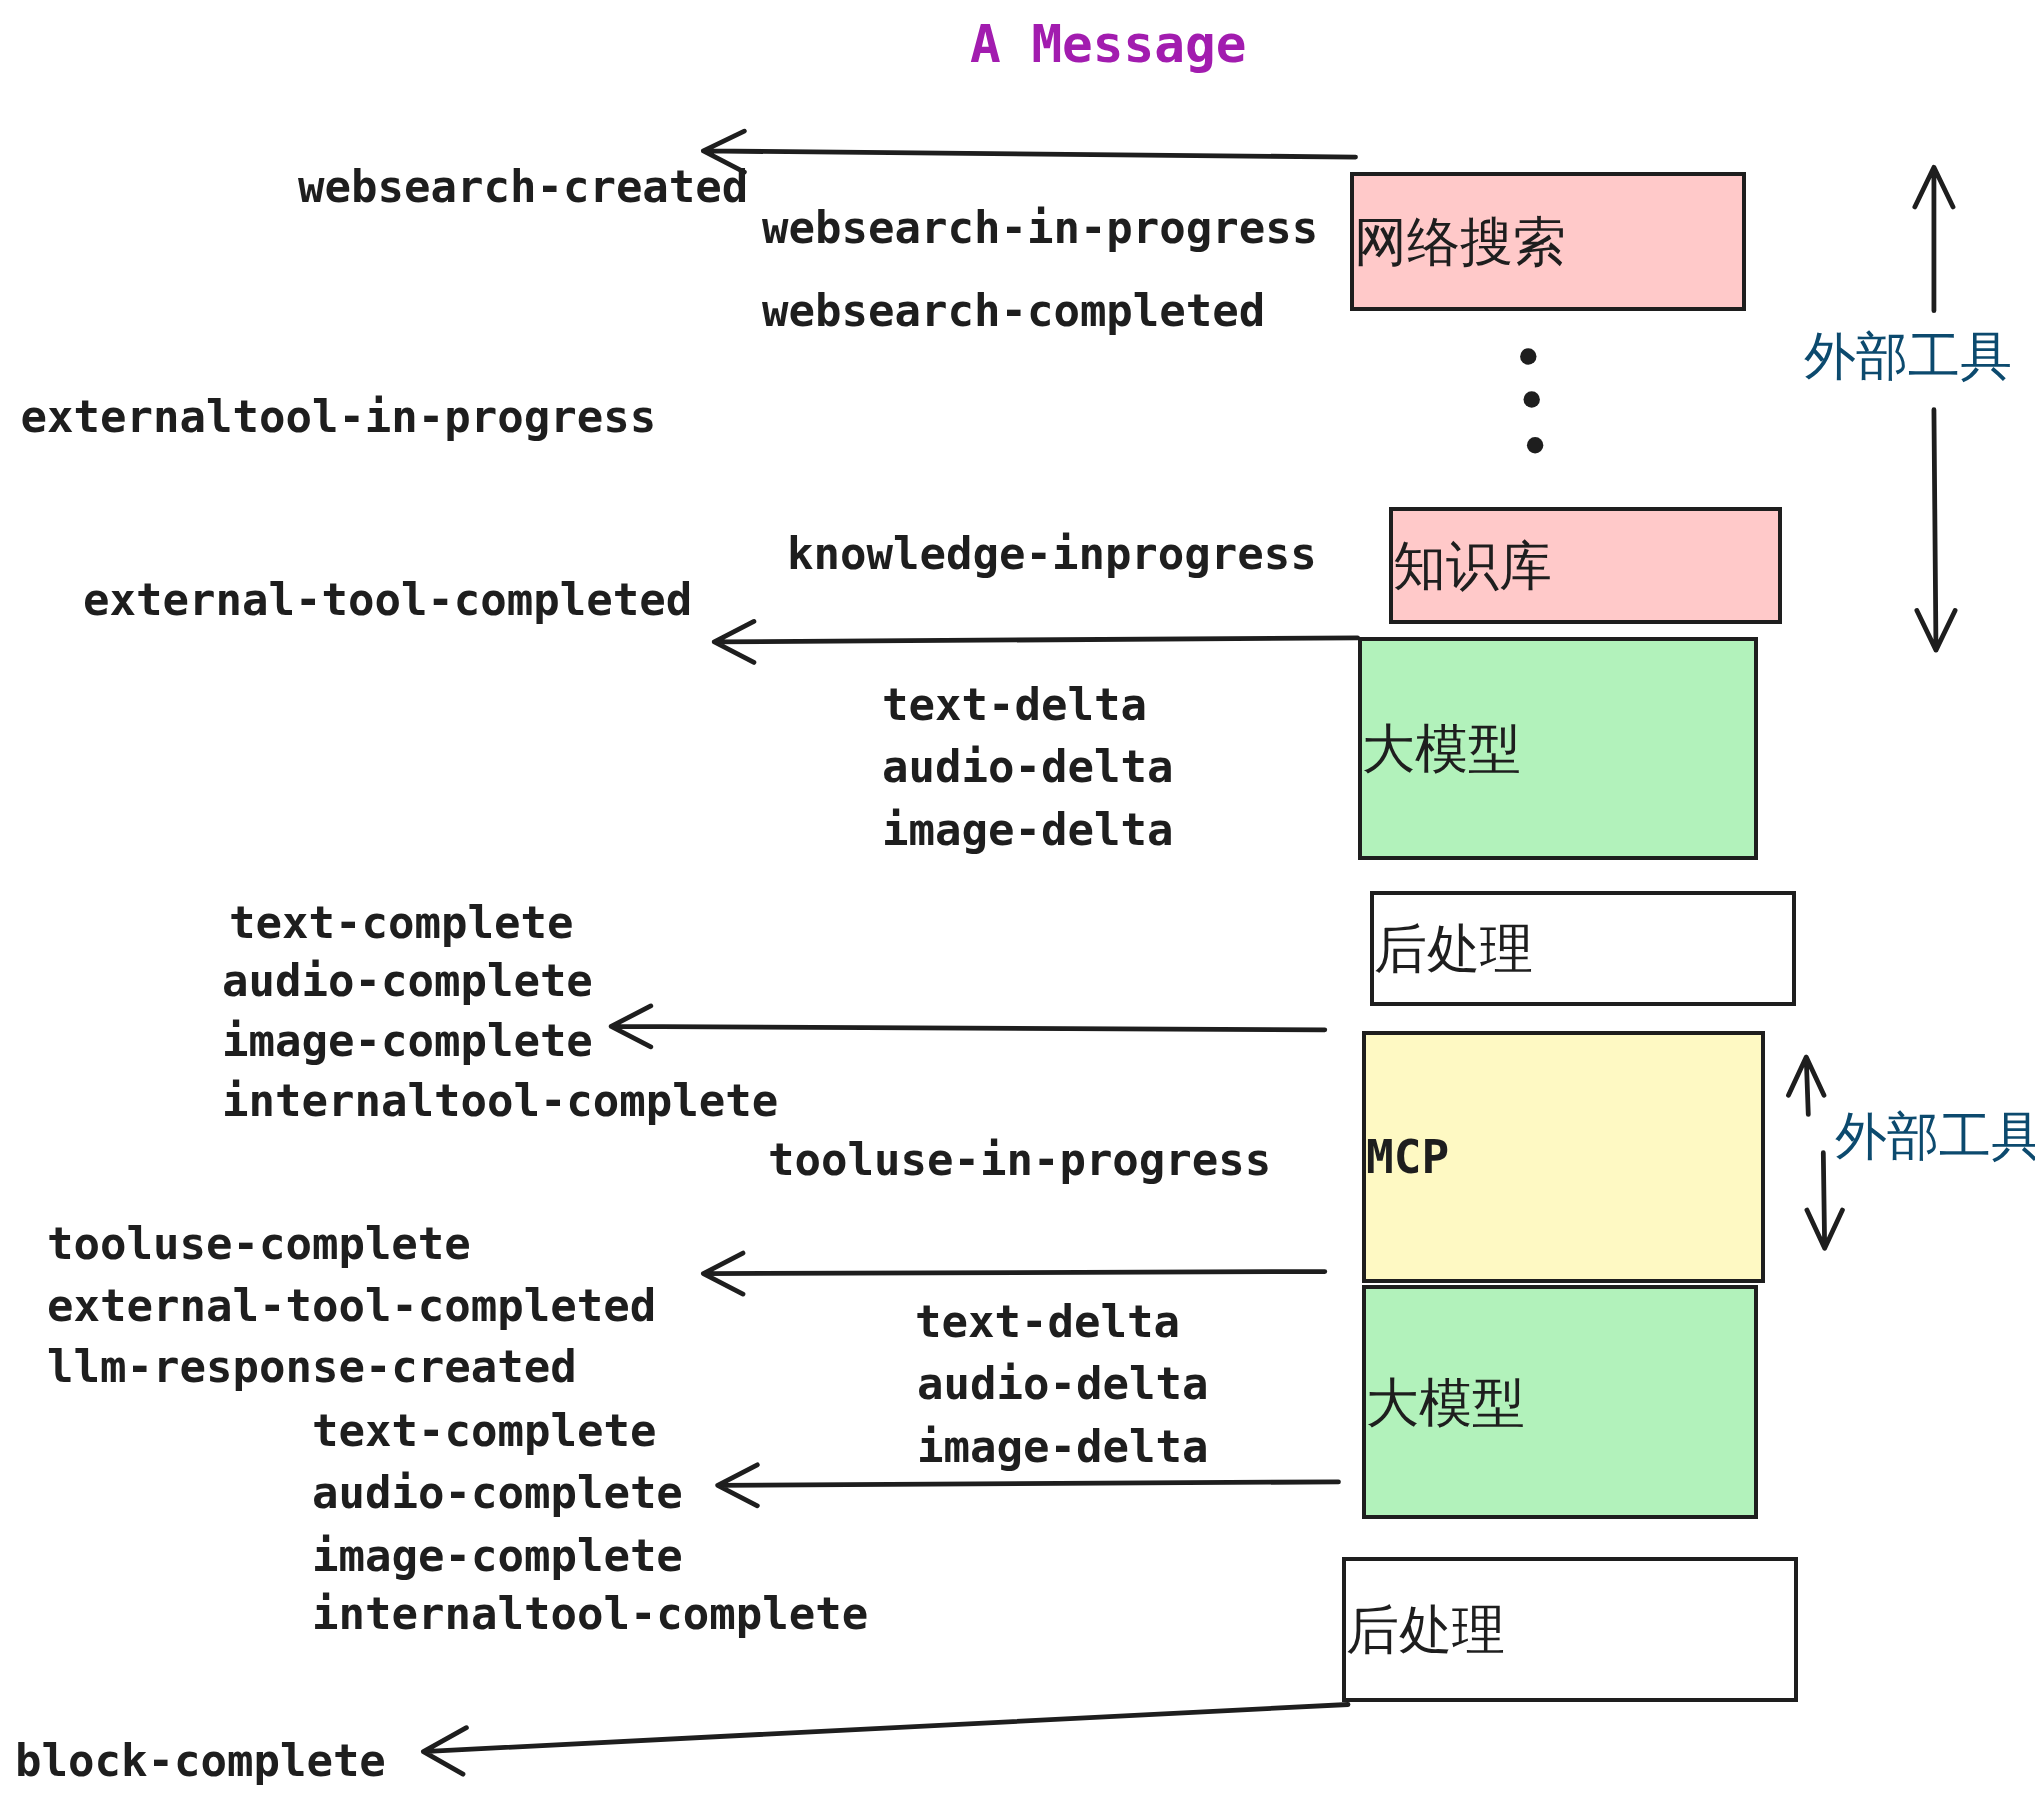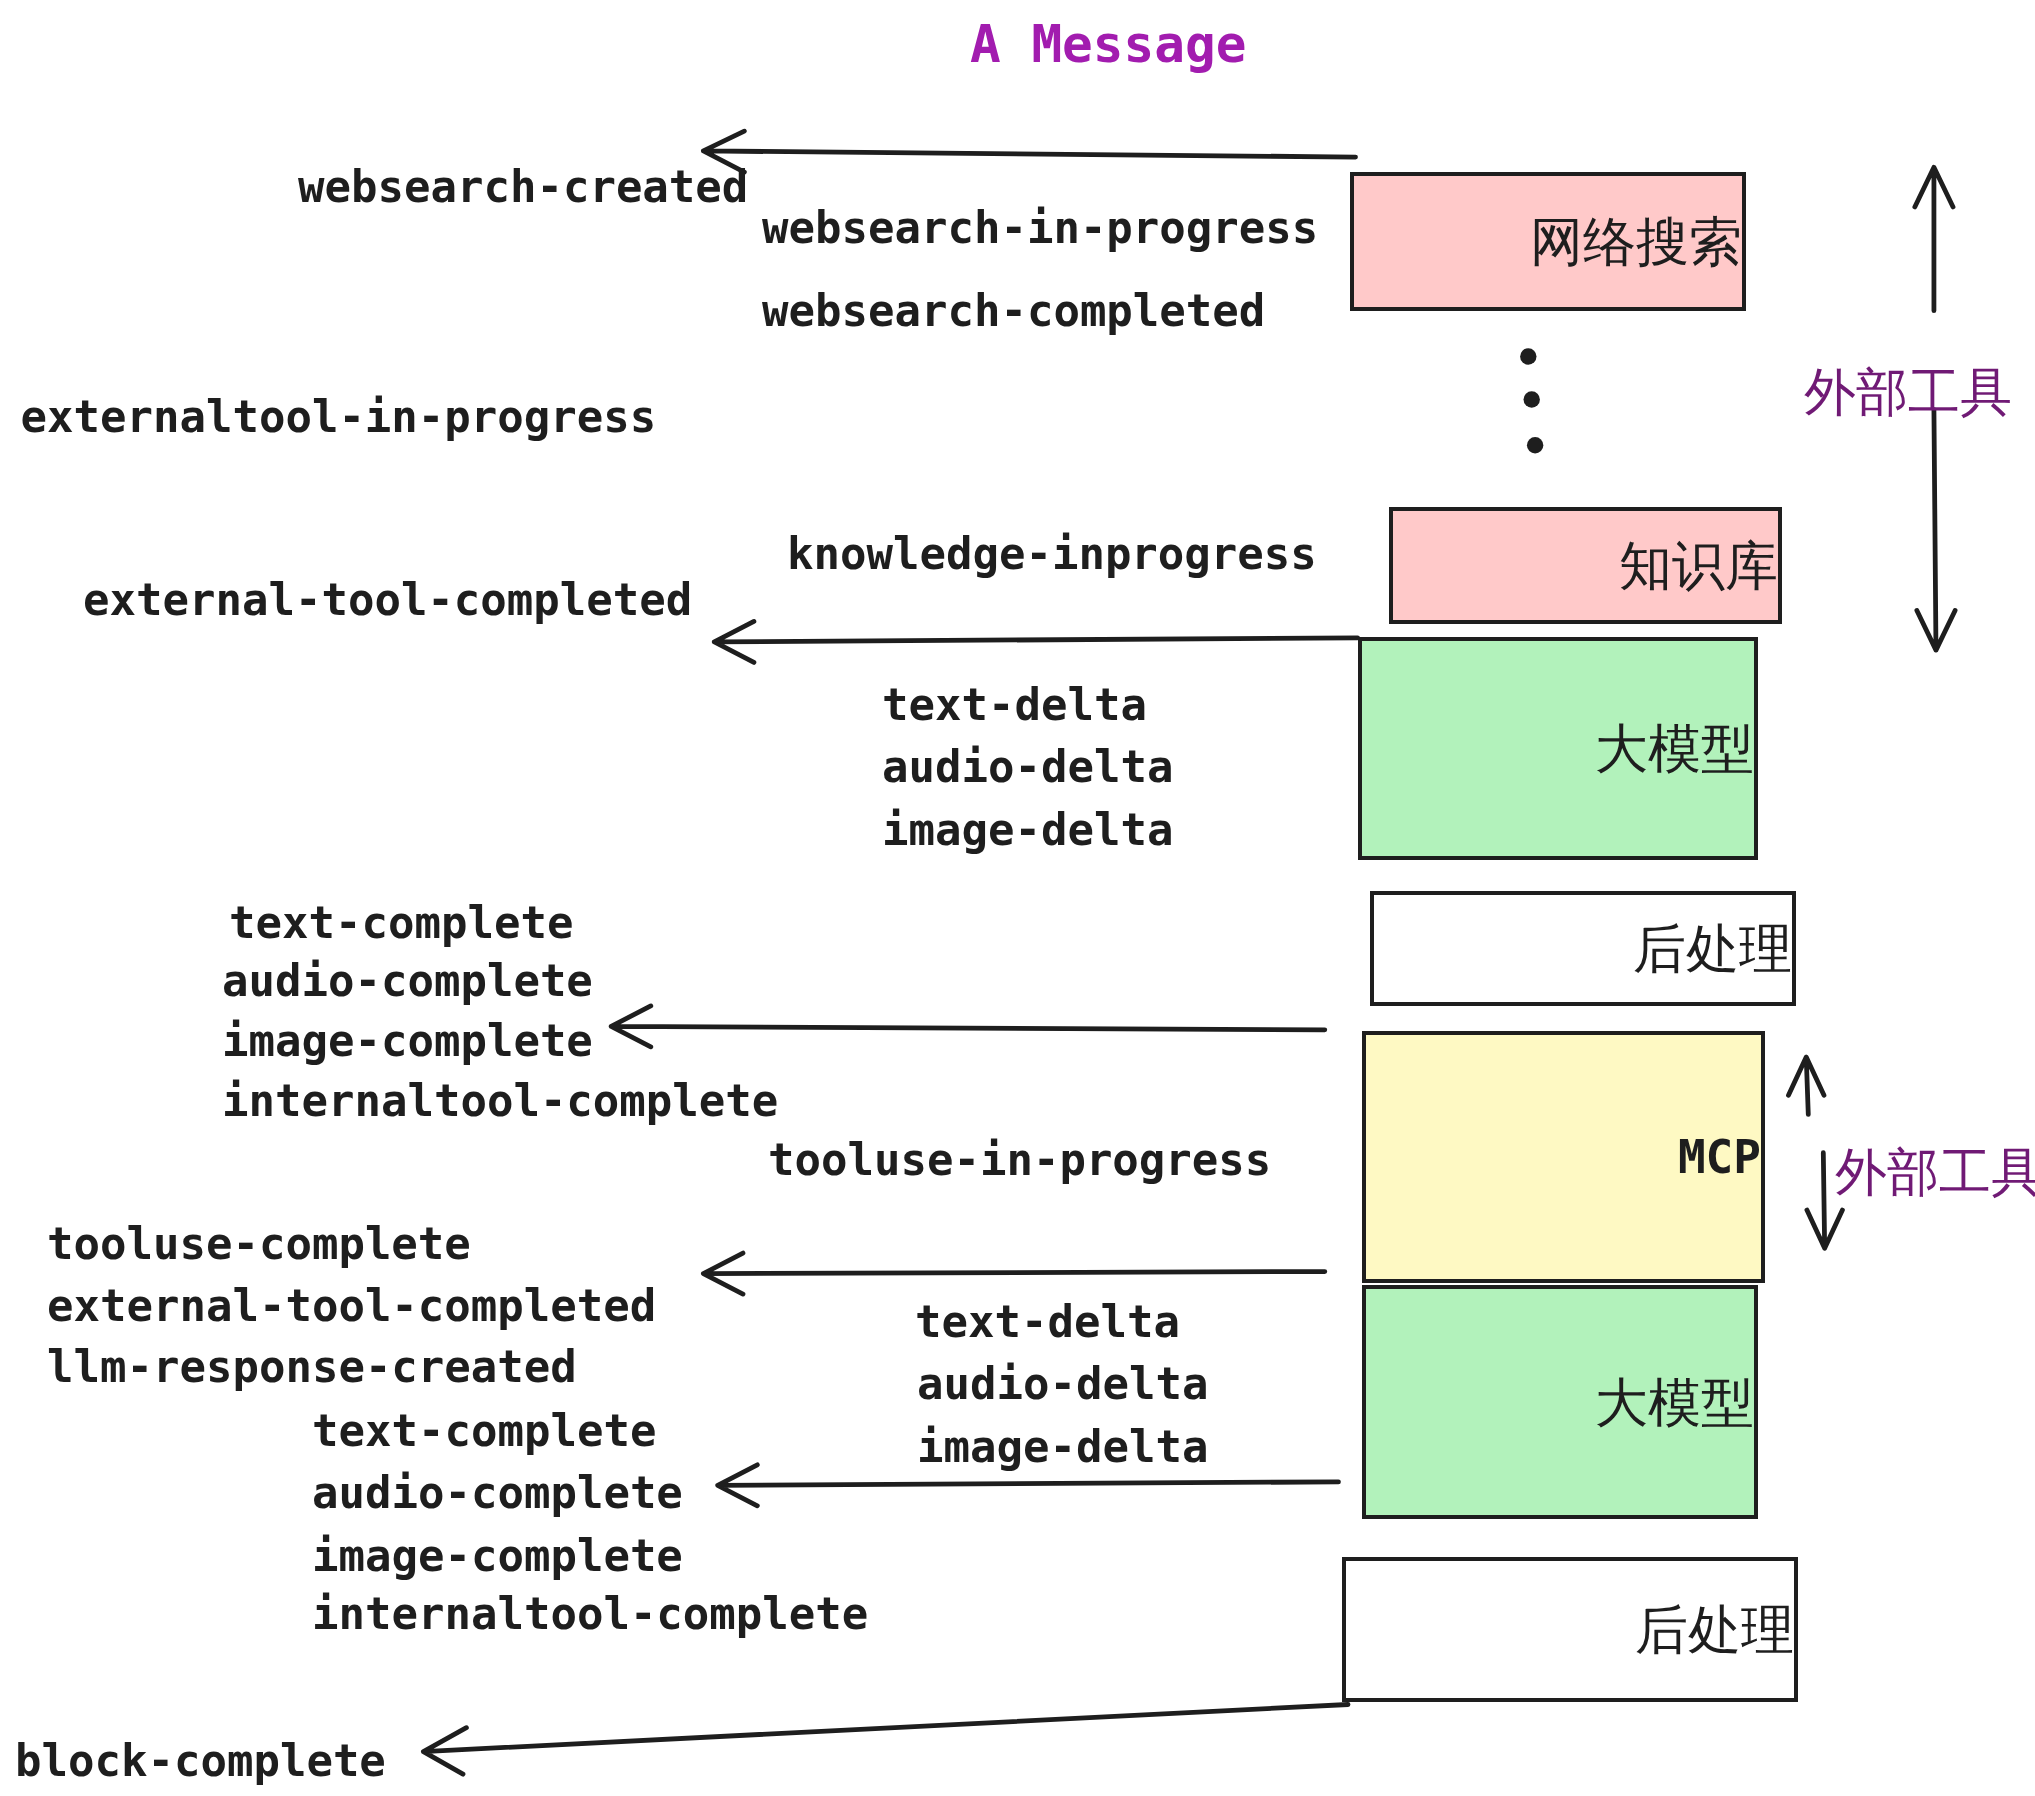--- a/index.html
+++ b/index.html
@@ -18,37 +18,36 @@
   }
   .ev{
     position:absolute;
     font:700 44px "DejaVu Sans Mono",monospace;
     color:#1e1e1e;white-space:nowrap;line-height:1.05;
   }
   .box{
     position:absolute;
     border:4.8px solid #1e1e1e;
     box-sizing:border-box;
-    display:flex;align-items:center;justify-content:flex-end;
+    display:flex;align-items:center;justify-content:flex-start;
     background:#ffffff;
   }
   .box-label{
     font-size:53px;line-height:1;color:#1e1e1e;
     font-family:"DejaVu Sans","Liberation Sans",sans-serif;
     white-space:nowrap;
   }
   .box.mcp .box-label{
     font:700 46px "DejaVu Sans Mono",monospace;
   }
   .side-label{
     position:absolute;
-    font-size:52px;line-height:1;color:#701a75;
-    font-family:Liberation Mono, monospace;
+    font-size:52px;line-height:1;color:#0c4a6e;
+    font-family:Liberation Serif, serif;
     white-space:nowrap;
-    margin-top:40px;
   }
   #connector-layer{
     position:absolute;left:0;top:0;width:2035px;height:1796px;
     pointer-events:none;
   }
 </style>
 </head>
 <body>
 
 <div id="canvas">

